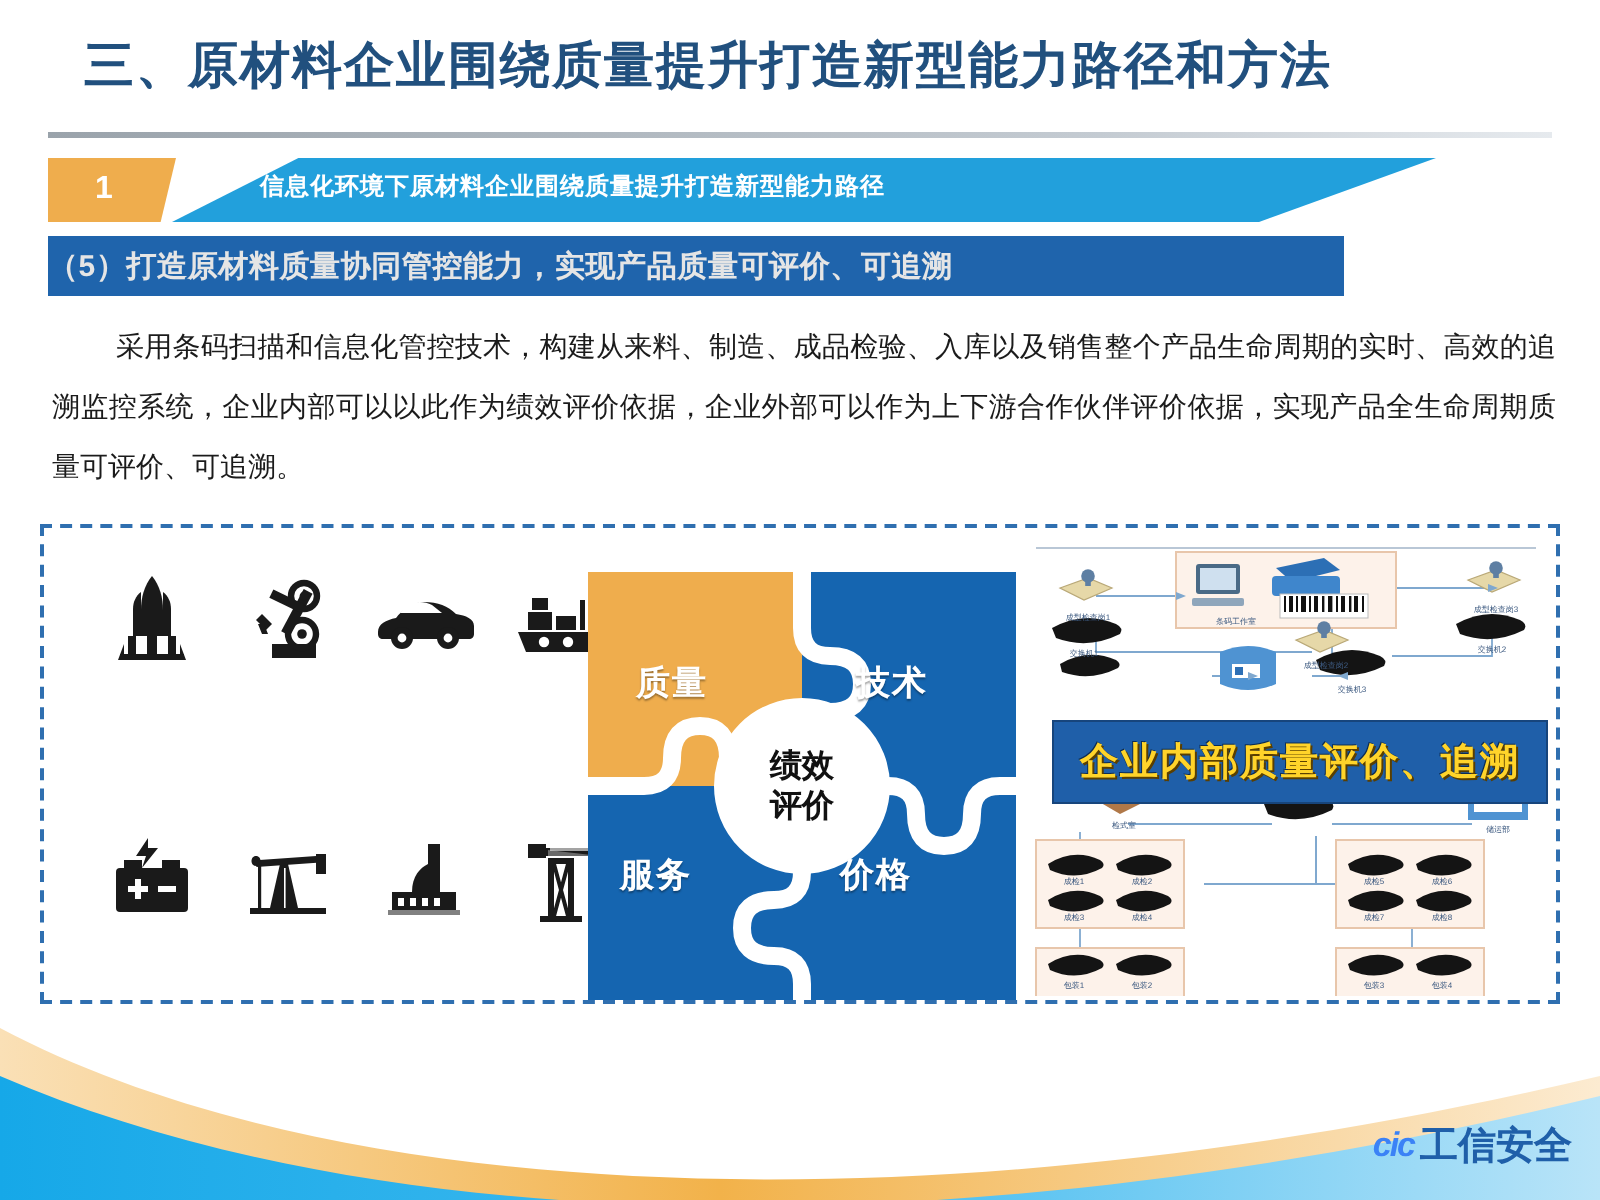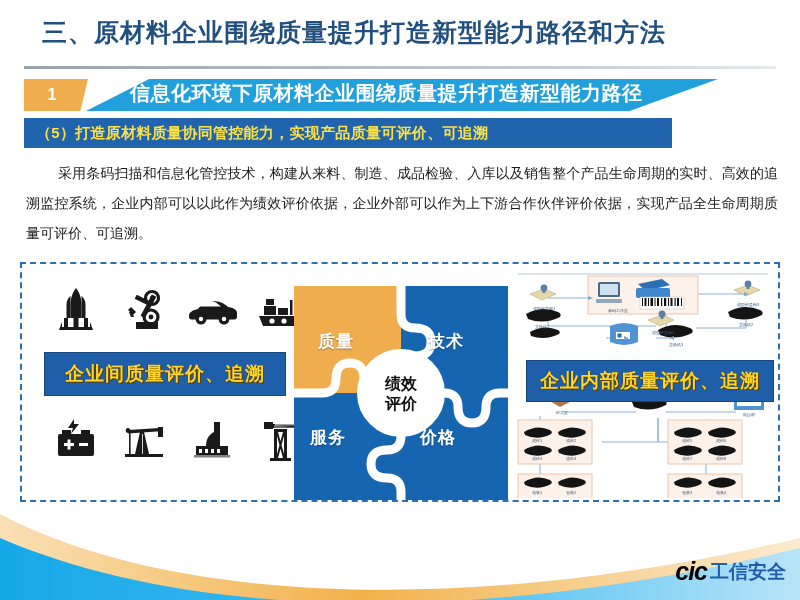--- a/index.html
+++ b/index.html
@@ -36,33 +36,33 @@
     color:#ffffff;font-size:16px;font-weight:bold;
   }
   #section-bar{
     position:absolute;left:62px;top:0;width:632px;height:32px;
     background:#22A0DC;
     clip-path:polygon(10% 0,100% 0,86% 100%,0 100%);
   }
   #section-text{
     position:absolute;left:106px;top:0;height:28px;
     display:flex;align-items:center;
-    color:#ffffff;font-size:20px;font-weight:bold;letter-spacing:.5px;
+    color:#ffffff;font-size:12px;font-weight:bold;letter-spacing:.5px;
     white-space:nowrap;
   }
 
   
   #sub-bar{
     position:absolute;left:24px;top:118px;width:648px;height:30px;
     background:#1F64AC;
     display:flex;align-items:center;
   }
   #sub-bar-text{
-    color:#fde047;font-size:15px;font-weight:bold;
-    padding-left:12px;white-space:nowrap;letter-spacing:.3px;text-align:center;
+    color:#e5e5e5;font-size:15px;font-weight:bold;
+    white-space:nowrap;letter-spacing:.3px;text-align:center;
   }
 
   
   #body-paragraph{
     position:absolute;left:26px;top:158px;width:752px;
     font-size:14px;line-height:30px;color:#1b1b1b;
     text-indent:32px;text-align:justify;
   }
 
   
@@ -119,21 +119,21 @@
     text-align:center;transform:translateX(-50%);
   }
 
   
   #bottom-decor{position:absolute;left:0;top:508px;width:800px;height:92px;overflow:hidden;}
   #logo{
     position:absolute;right:14px;bottom:14px;
     display:flex;align-items:center;gap:3px;z-index:4;
   }
   #logo-cic{
-    font-size:25px;font-weight:bold;color:#000000;letter-spacing:-1px;
+    font-size:17px;font-weight:bold;color:#3b82f6;letter-spacing:-1px;
     font-style:italic;
   }
   #logo-text{font-size:19px;font-weight:bold;color:#1F5FA9;letter-spacing:0px;}
 </style>
 </head>
 <body>
 
 <div id="slide-title">三、原材料企业围绕质量提升打造新型能力路径和方法</div>
 <div id="title-rule"></div>
 
@@ -198,23 +198,20 @@
           <rect x="24" y="22" width="10" height="7"></rect>
           <rect x="12" y="13" width="8" height="6"></rect>
           <rect x="36" y="14" width="2.5" height="15"></rect>
           <circle cx="18" cy="35" r="2.6" fill="#ffffff"></circle>
           <circle cx="30" cy="35" r="2.6" fill="#ffffff"></circle>
           <path d="M18 33.5h.2M30 33.5h.2"></path>
         </g>
       </svg>
     </div>
 
-    <div id="left-banner">
-      <span class="banner-label">企业间质量评价、追溯</span>
-    </div>
 
     <div class="icon-row" id="icon-row-bottom">
       <svg class="pic-icon" viewBox="0 0 52 46">
         <g fill="#1a1a1a">
           <rect x="8" y="18" width="36" height="22" rx="2"></rect>
           <rect x="12" y="14" width="9" height="4"></rect>
           <rect x="31" y="14" width="9" height="4"></rect>
           <rect x="14" y="27" width="10" height="3" fill="#ffffff"></rect>
           <rect x="17.5" y="23.5" width="3" height="10" fill="#ffffff"></rect>
           <rect x="29" y="27" width="9" height="3" fill="#ffffff"></rect>

